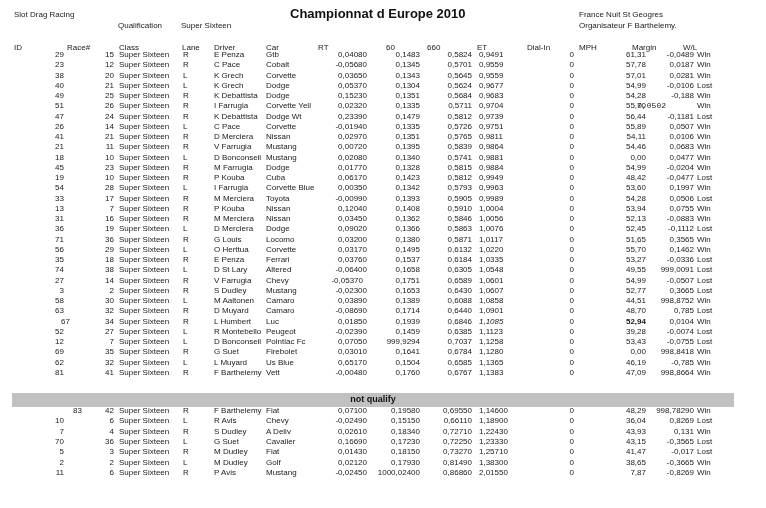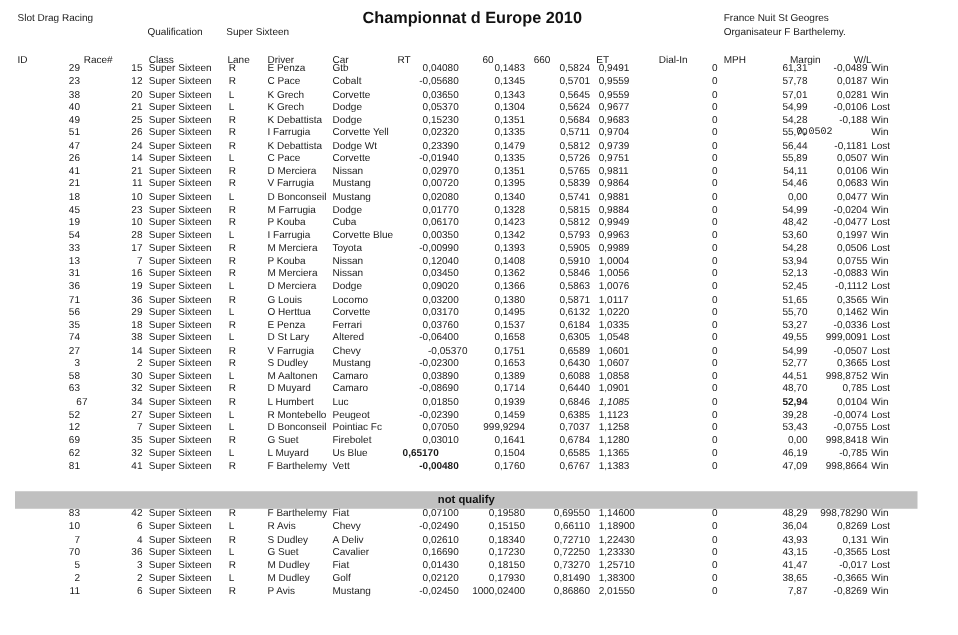--- a/index.html
+++ b/index.html
@@ -402,21 +402,21 @@
     <div class="c r" style="left:640px;width:54px;">999,0091</div>
     <div class="c" style="left:697px;">Lost</div>
   </div>
     <div class="row" style="top: 275.5px;">
     <div class="c r" style="left:30px;width:34px;">27</div>
     <div class="c r" style="left:80px;width:34px;">14</div>
     <div class="c" style="left:119px;">Super Sixteen</div>
     <div class="c" style="left:183px;">R</div>
     <div class="c" style="left:214px;">V Farrugia</div>
     <div class="c" style="left:266px;">Chevy</div>
-    <div class="c r" style="left:307px;width:67px;">-0,05370</div>
+    <div class="c r" style="left:296px;width:67px;">-0,05370</div>
     <div class="c r" style="left:370px;width:50px;">0,1751</div>
     <div class="c r" style="left:420px;width:52px;">0,6589</div>
     <div class="c" style="left:479px;">1,0601</div>
     <div class="c r" style="left:550px;width:24px;">0</div>
     <div class="c r" style="left:600px;width:46px;">54,99</div>
     <div class="c r" style="left:640px;width:54px;">-0,0507</div>
     <div class="c" style="left:697px;">Lost</div>
   </div>
     <div class="row" style="top: 285.75px;">
     <div class="c r" style="left:30px;width:34px;">3</div>
@@ -530,54 +530,54 @@
     <div class="c r" style="left:640px;width:54px;">998,8418</div>
     <div class="c" style="left:697px;">Win</div>
   </div>
     <div class="row" style="top: 357.5px;">
     <div class="c r" style="left:30px;width:34px;">62</div>
     <div class="c r" style="left:80px;width:34px;">32</div>
     <div class="c" style="left:119px;">Super Sixteen</div>
     <div class="c" style="left:183px;">L</div>
     <div class="c" style="left:214px;">L Muyard</div>
     <div class="c" style="left:266px;">Us Blue</div>
-    <div class="c r" style="left:284px;width:67px;font-weight:bold;">0,65170</div>
+    <div class="c r" style="left:300px;width:67px;">0,65170</div>
     <div class="c r" style="left:370px;width:50px;">0,1504</div>
     <div class="c r" style="left:420px;width:52px;">0,6585</div>
     <div class="c" style="left:479px;">1,1365</div>
     <div class="c r" style="left:550px;width:24px;">0</div>
     <div class="c r" style="left:600px;width:46px;">46,19</div>
     <div class="c r" style="left:640px;width:54px;">-0,785</div>
     <div class="c" style="left:697px;">Win</div>
   </div>
     <div class="row" style="top: 367.75px;">
     <div class="c r" style="left:30px;width:34px;">81</div>
     <div class="c r" style="left:80px;width:34px;">41</div>
     <div class="c" style="left:119px;">Super Sixteen</div>
     <div class="c" style="left:183px;">R</div>
     <div class="c" style="left:214px;">F Barthelemy</div>
     <div class="c" style="left:266px;">Vett</div>
-    <div class="c r" style="left:300px;width:67px;font-weight:bold;">-0,00480</div>
+    <div class="c r" style="left:300px;width:67px;">-0,00480</div>
     <div class="c r" style="left:370px;width:50px;">0,1760</div>
     <div class="c r" style="left:420px;width:52px;">0,6767</div>
     <div class="c" style="left:479px;">1,1383</div>
     <div class="c r" style="left:550px;width:24px;">0</div>
     <div class="c r" style="left:600px;width:46px;">47,09</div>
     <div class="c r" style="left:640px;width:54px;">998,8664</div>
     <div class="c" style="left:697px;">Win</div>
   </div>
   </div>
 
 <div class="band">
   <div class="band-label">not qualify</div>
 </div>
 
 <div id="notqualified-body">
     <div class="row" style="top: 406px;">
-    <div class="c r" style="left:30px;width:34px;">83</div>
+    <div class="c r" style="left:48px;width:34px;">83</div>
     <div class="c r" style="left:80px;width:34px;">42</div>
     <div class="c" style="left:119px;">Super Sixteen</div>
     <div class="c" style="left:183px;">R</div>
     <div class="c" style="left:214px;">F Barthelemy</div>
     <div class="c" style="left:266px;">Fiat</div>
     <div class="c r" style="left:300px;width:67px;">0,07100</div>
     <div class="c r" style="left:370px;width:50px;">0,19580</div>
     <div class="c r" style="left:420px;width:52px;">0,69550</div>
     <div class="c" style="left:479px;">1,14600</div>
     <div class="c r" style="left:550px;width:24px;">0</div>

